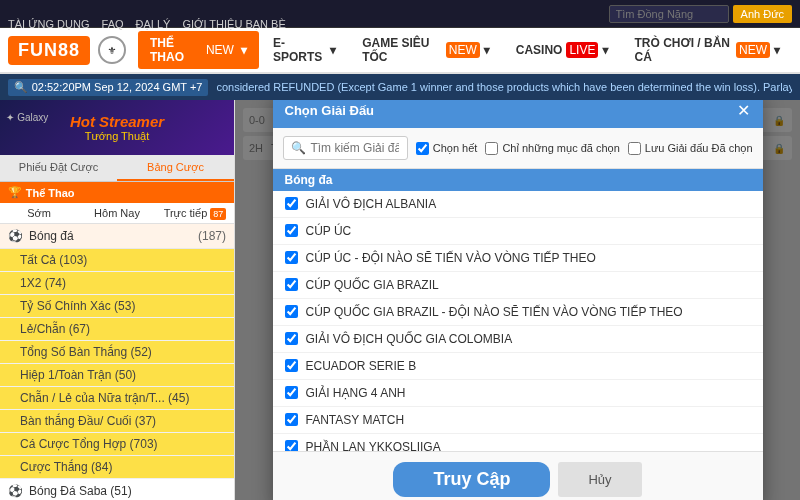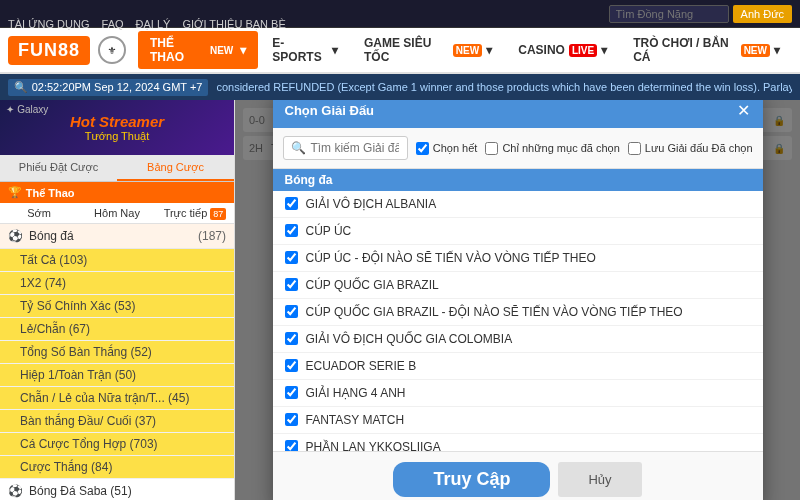--- a/index.html
+++ b/index.html
@@ -95,24 +95,24 @@
       gap: 4px;
       height: 38px;
     }
     .nav-item.active {
       background: #ff6600;
       color: #fff;
     }
     .nav-badge {
       background: #ff0000;
       color: #fff;
-      font-size: 10px;
+      font-size: 12px;
       padding: 1px 3px;
       border-radius: 3px;
-      font-weight: bold;
+      font-weight: normal;
     }
     .nav-badge.new { background: #ff6600; }
 
     
     .ticker-bar {
       background: #1e3a5f;
       color: #fff;
       font-size: 11px;
       padding: 4px 8px;
       display: flex;
@@ -419,21 +419,21 @@
     <span>02:52:20PM Sep 12, 2024 GMT +7</span>
   </div>
   <div class="ticker-text">considered REFUNDED (Except Game 1 winner and those products which have been determined the win loss). Parlay counted as one(1). Thank you</div>
 </div>
 
 <div class="content-area">
 
   <div class="sidebar">
 
     <div class="sidebar-banner">
-      <div style="position:absolute;top:4px;left:6px;color:#bbb;font-size:10px;">
+      <div style="position:absolute;top:12px;left:6px;color:#bbb;font-size:10px;">
         <span>✦ Galaxy</span>
       </div>
       <div style="text-align:center;">
         <div style="color:#ff6600;font-size:15px;font-weight:bold;font-style:italic;">Hot Streamer</div>
         <div style="color:#ffcc00;font-size:11px;">Tướng Thuật</div>
       </div>
     </div>
 
     <div class="sidebar-tabs">
       <div class="sidebar-tab">Phiếu Đặt Cược</div>

